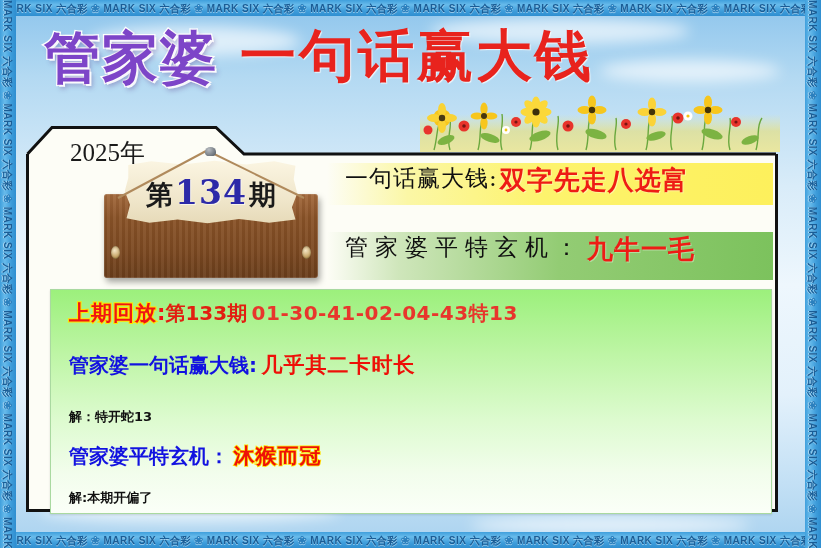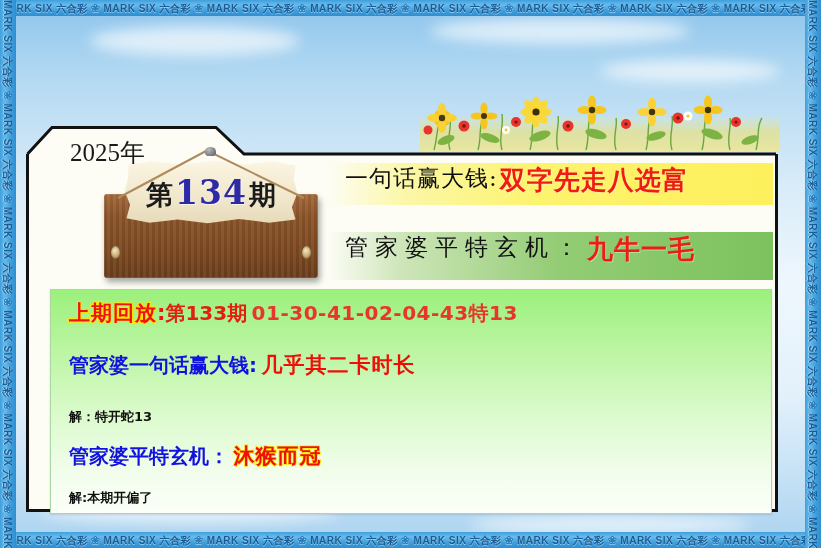--- a/index.html
+++ b/index.html
@@ -417,20 +417,24 @@
             <circle r="1.6" fill="#f2c516"></circle>
           </g>
         <g transform="translate(86,38)">
             <circle r="4"></circle>
             <circle r="1.4" fill="#f2c516"></circle>
           </g>
       </g>
     </g>
   </svg>
 
+  <div class="title-wrap">
+    <span class="title-a">管家婆</span>
+    <span class="title-b">一句话赢大钱</span>
+  </div>
 
   <div id="panel"></div>
   <svg id="panel-outline" viewBox="0 0 752 386">
     <path d="M1.5 28 L26 1.5 L190 1.5 L218 28 L750 28" fill="none" stroke="#111" stroke-width="3"></path>
     <path d="M1.5 28 L1.5 384.5 L750.5 384.5 L750.5 28" fill="none" stroke="#111" stroke-width="3"></path>
   </svg>
 
   <div class="year-label">2025年</div>
 
   <div class="hang-hook"></div>

